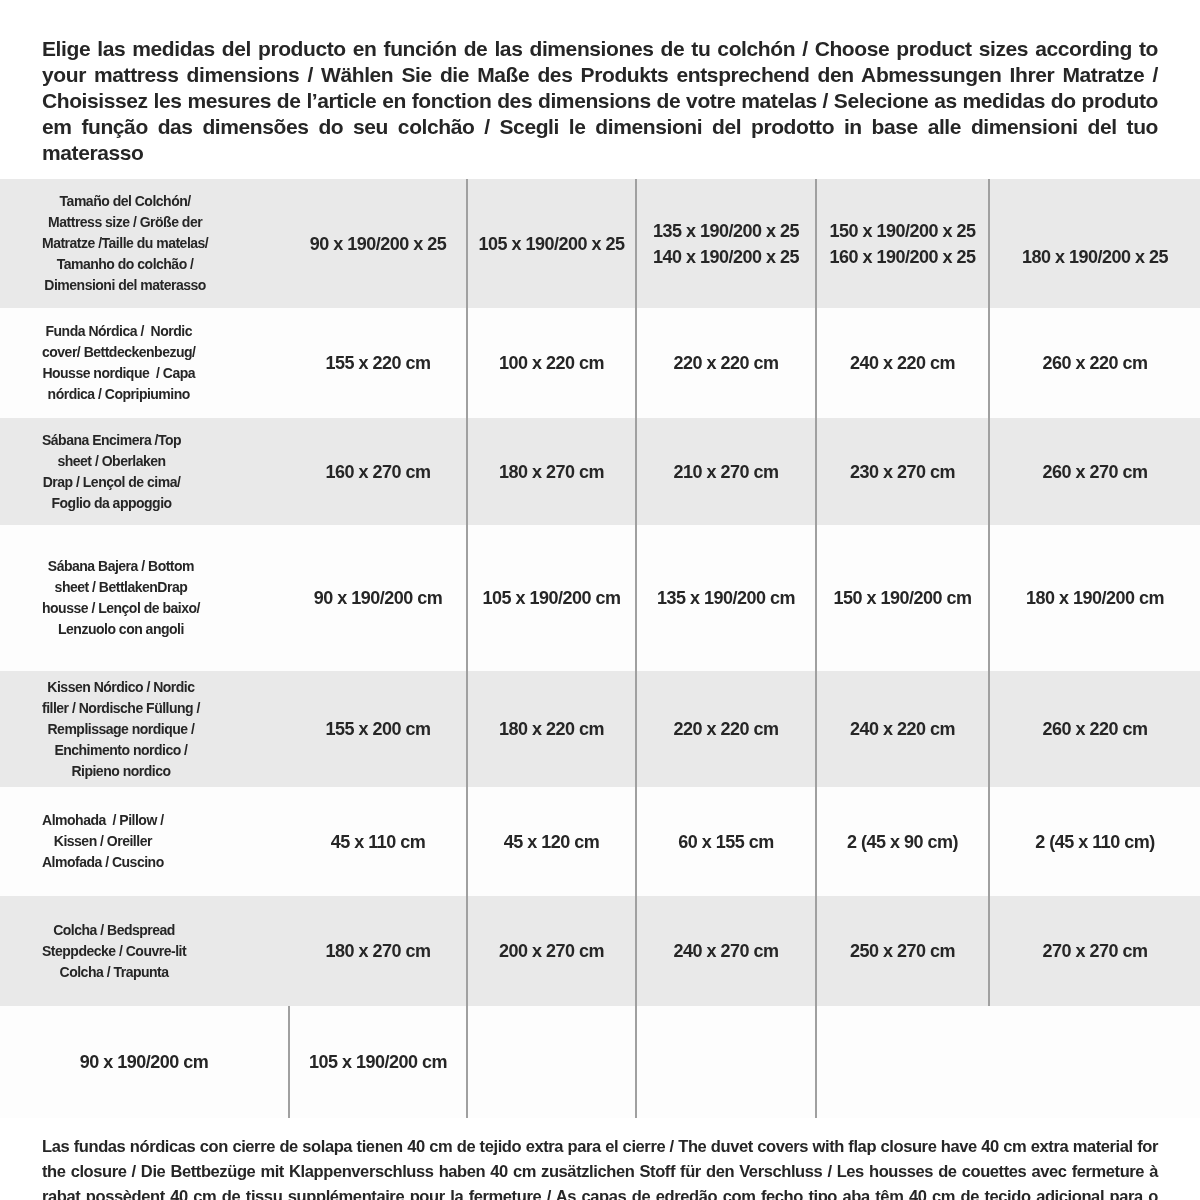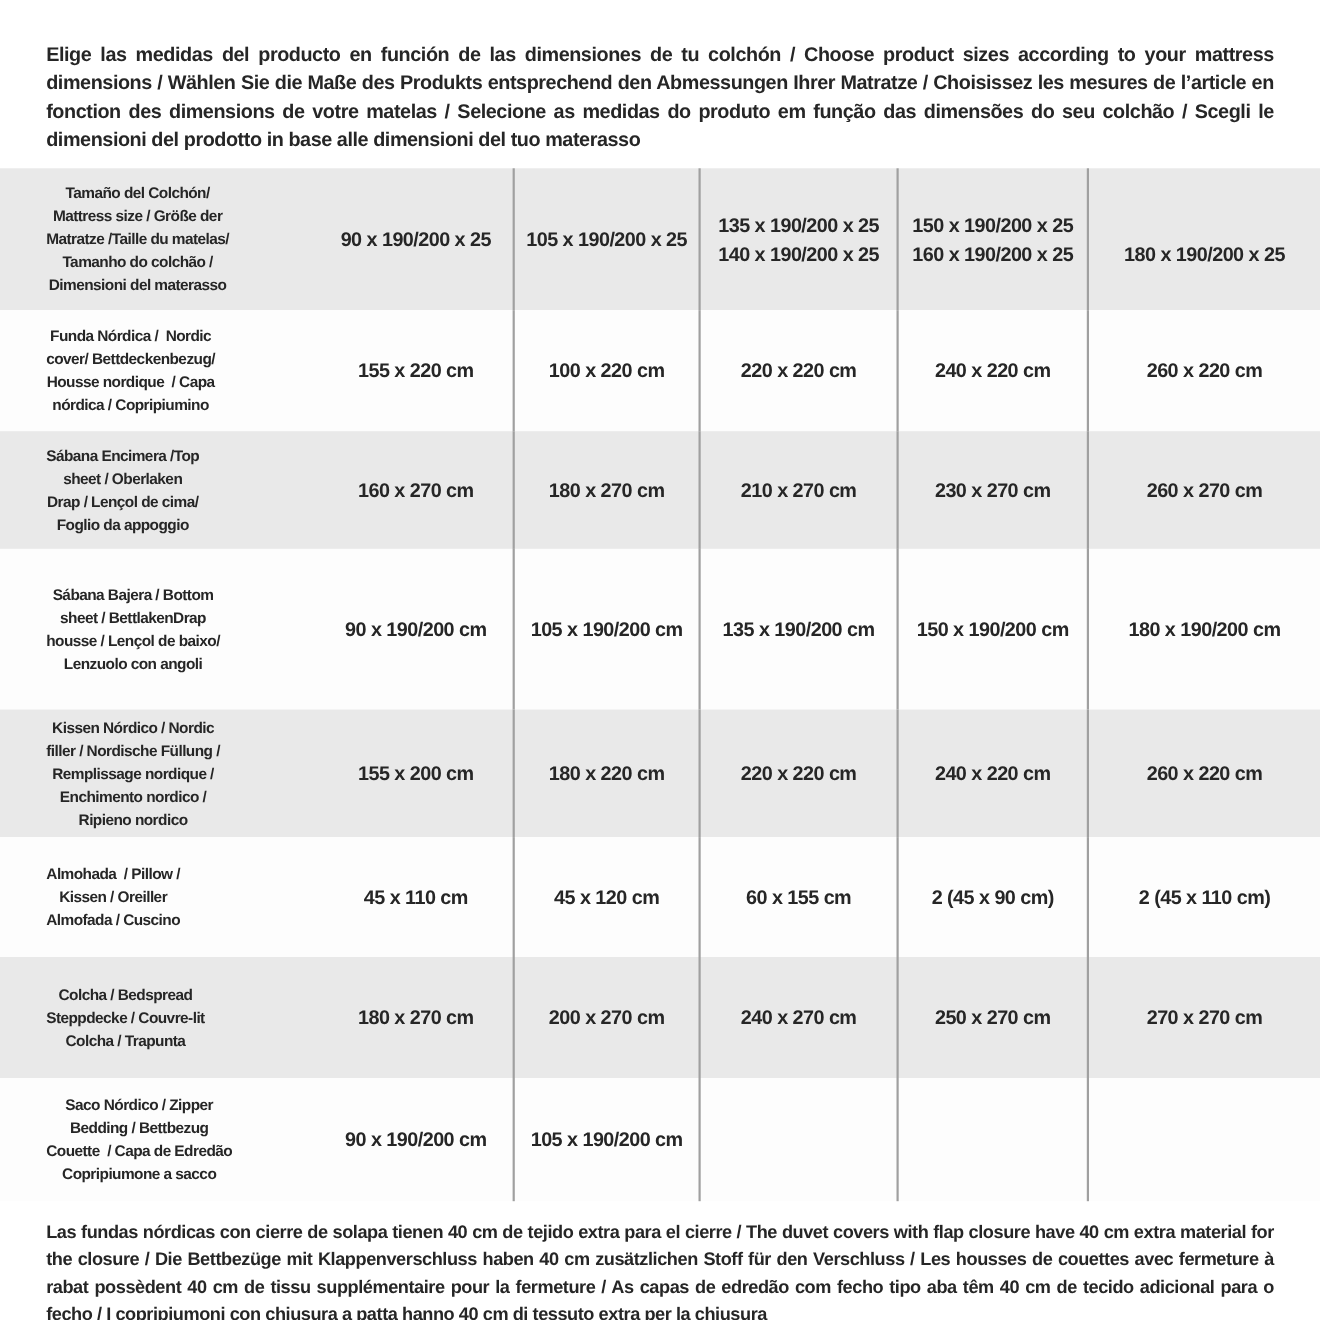--- a/index.html
+++ b/index.html
@@ -13,21 +13,21 @@
   }
   .page {
     width: 1200px;
     height: 1200px;
     background: #ffffff;
     overflow: hidden;
     position: relative;
   }
   .intro {
     margin: 36px 42px 0 42px;
-    font-size: 18px;
+    font-size: 21px;
     font-weight: 700;
     line-height: 26px;
     letter-spacing: -0.4px;
     text-align: justify;
   }
   .size-table {
     margin-top: 13px;
     width: 1200px;
   }
   .t-row {
@@ -155,24 +155,20 @@
 Steppdecke / Couvre-lit
 Colcha / Trapunta</div>
       <div class="cell div-r">180 x 270 cm</div>
       <div class="cell div-r">200 x 270 cm</div>
       <div class="cell div-r">240 x 270 cm</div>
       <div class="cell div-r">250 x 270 cm</div>
       <div class="cell">270 x 270 cm</div>
     </div>
 
     <div class="t-row" style="height:112px">
-      <div class="cell label">Saco Nórdico / Zipper
-Bedding / Bettbezug
-Couette  / Capa de Edredão
-Copripiumone a sacco</div>
       <div class="cell div-r">90 x 190/200 cm</div>
       <div class="cell div-r">105 x 190/200 cm</div>
       <div class="cell div-r"></div>
       <div class="cell div-r"></div>
       <div class="cell"></div>
     </div>
 
   </div>
 
   <div class="footnote">Las fundas nórdicas con cierre de solapa tienen 40 cm de tejido extra para el cierre  / The duvet covers with flap closure have 40 cm extra material for the closure / Die Bettbezüge mit Klappenverschluss haben 40 cm zusätzlichen Stoff für den Verschluss / Les housses de couettes avec fermeture à rabat possèdent 40 cm de tissu supplémentaire pour la fermeture / As capas de edredão com fecho tipo aba têm 40 cm de tecido adicional para o fecho / I copripiumoni con chiusura a patta hanno 40 cm di tessuto extra per la chiusura</div>

